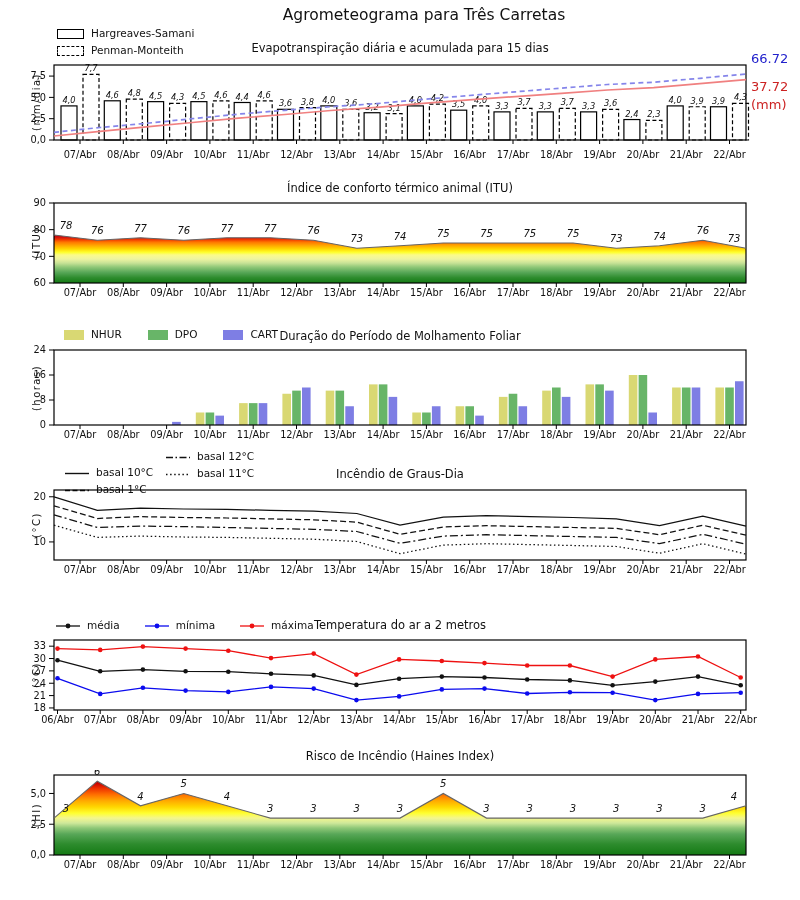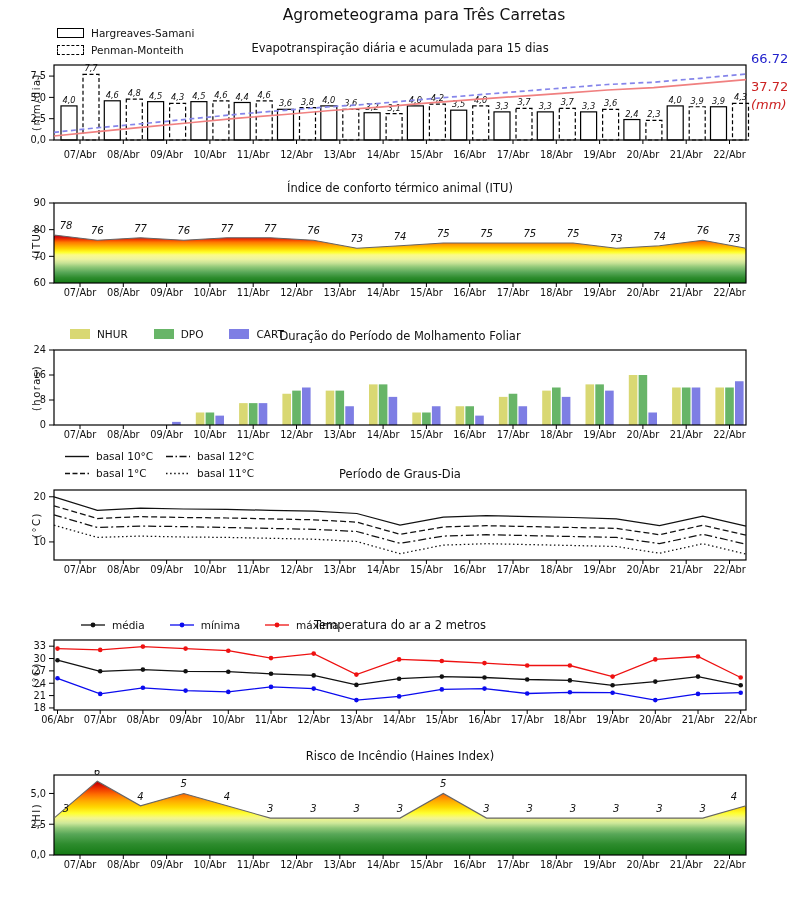--- a/index.html
+++ b/index.html
@@ -12,41 +12,41 @@
   svg.plot{position:absolute;left:0;width:800px;}
   #svg-evapo{top:30px;height:140px;}
   #svg-itu{top:178px;height:122px;}
   #svg-molha{top:344px;height:98px;}
   #svg-graus{top:486px;height:96px;}
   #svg-temp{top:636px;height:96px;}
   #svg-haines{top:770px;height:102px;}
   #t-evapo{top:41px;} #t-itu{top:181px;} #t-molha{top:329px;}
   #t-graus{top:467px;} #t-temp{top:618px;} #t-haines{top:749px;}
   .leg-col{display:flex;flex-direction:column;gap:5px;}
-  .leg-row{display:flex;align-items:center;}
+  .leg-row{display:flex;align-items:flex-end;}
   .leg-txt{font-size:10.5px;white-space:nowrap;}
   .sw{width:25px;height:8px;border:1.4px solid #000;background:#fff;margin-right:7px;flex:none;}
   .sw.dash{border-style:dashed;}
   .sw3{width:20px;height:10px;margin-right:7px;flex:none;}
   .licon{margin-right:6px;flex:none;}
   #leg-evapo{left:57px;top:27px;}
-  #leg-molha{left:64px;top:328px;display:flex;align-items:center;margin-left:6px;}
+  #leg-molha{left:64px;top:328px;display:flex;align-items:center;}
   #leg-molha .item{margin-right:26px;}
-  #leg-graus-c1{left:64px;top:450px;}
+  #leg-graus-c1{left:64px;top:466px;}
   #leg-graus-c2{left:165px;top:450px;}
-  #leg-temp{left:80px;top:619px;display:flex;align-items:center;}
+  #leg-temp{left:55px;top:619px;display:flex;align-items:center;}
   #leg-temp .item{margin-right:24px;}
   .ylab{font-size:10px;letter-spacing:1.5px;white-space:nowrap;left:36px;
         transform:translate(-50%,-50%) rotate(-90deg);}
   #yl-evapo{top:102px;} #yl-itu{top:243px;} #yl-molha{top:388px;}
   #yl-graus{top:525px;} #yl-temp{top:675px;} #yl-haines{top:815px;}
   .rlab{left:751px;font-size:13px;}
   #rl-pm{top:51px;color:#2222cc;}
   #rl-hs{top:79px;color:#cc2222;}
-  #rl-mm{top:97px;color:#cc2222;font-style:italic;}
+  #rl-mm{top:97px;color:#cc2222;}
 </style>
 </head>
 <body>
 
 <div class="abs tc" id="main-title">Agrometeograma para Três Carretas</div>
 
 <div class="abs leg-col" id="leg-evapo">
   <div class="leg-row">
     <span class="sw"></span>
     <span class="leg-txt">Hargreaves-Samani</span>
@@ -375,21 +375,21 @@
       </svg>
     <span class="leg-txt">basal 12°C</span>
   </div>
   <div class="leg-row">
     <svg class="licon" width="26" height="9">
         <line x1="1" y1="4.5" x2="25" y2="4.5" stroke="#111" stroke-width="1.6" stroke-dasharray="1.5 2.6"></line>
       </svg>
     <span class="leg-txt">basal 11°C</span>
   </div>
 </div>
-<div class="abs tc ptitle" id="t-graus">Período de Graus-Dia</div>
+<div class="abs tc ptitle" id="t-graus">Incêndio de Graus-Dia</div>
 <div class="abs ylab" id="yl-graus">(°C)</div>
 <svg class="plot" id="svg-graus" viewBox="0 486 800 96">
     <rect x="54" y="490" width="692" height="70" fill="none" stroke="#000" stroke-width="1.2"></rect>
     <line x1="49" x2="54" y1="541.9354838709678" y2="541.9354838709678" stroke="#000" stroke-width="1"></line>
     <text x="46" y="545.2354838709678" font-size="9.8" fill="#111" font-family="DejaVu Sans, sans-serif" text-anchor="end">10</text>
     <line x1="49" x2="54" y1="496.7741935483871" y2="496.7741935483871" stroke="#000" stroke-width="1"></line>
     <text x="46" y="500.0741935483871" font-size="9.8" fill="#111" font-family="DejaVu Sans, sans-serif" text-anchor="end">20</text>
     <line x1="80" x2="80" y1="560" y2="564" stroke="#000" stroke-width="1"></line>
     <text x="80" y="573" font-size="9.8" fill="#111" font-family="DejaVu Sans, sans-serif" text-anchor="middle">07/Abr</text>
     <line x1="123.3" x2="123.3" y1="560" y2="564" stroke="#000" stroke-width="1"></line>

